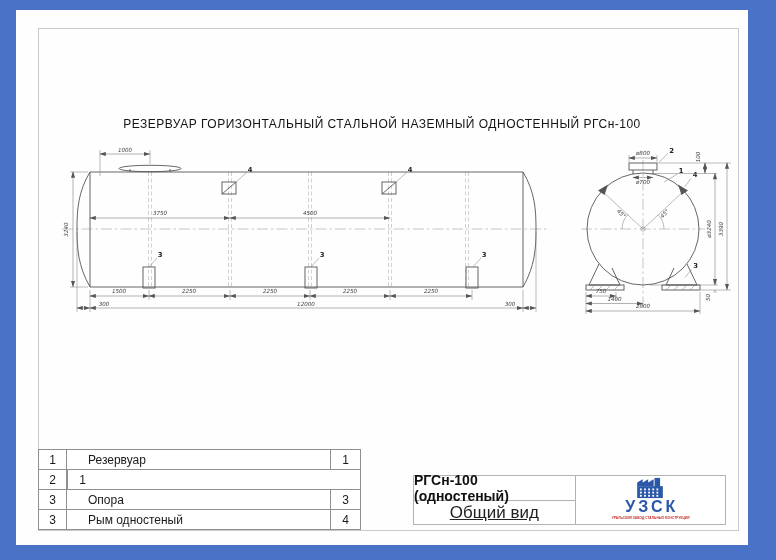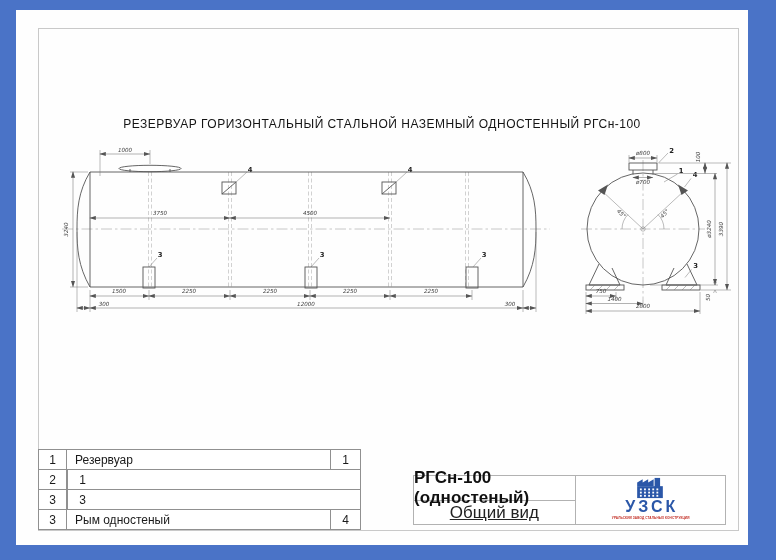--- a/index.html
+++ b/index.html
@@ -24,30 +24,30 @@
   .lbl{font:bold 6.8px "DejaVu Sans",sans-serif;fill:#222;text-anchor:middle;}
 
   .parts-table{
     position:absolute;left:22px;top:439px;width:321px;height:79px;
     border:1px solid #909090;display:flex;flex-direction:column;background:#fff;
     font-size:12px;color:#1a1a1a;
   }
   .pt-row{flex:1;display:flex;align-items:stretch;}
   .pt-row + .pt-row{border-top:1px solid #909090;}
   .pt-num{width:27px;border-right:1px solid #909090;display:flex;align-items:center;justify-content:center;}
-  .pt-name{flex:1;display:flex;align-items:center;padding-left:8px;}
+  .pt-name{flex:1;display:flex;align-items:center;padding-left:8px;margin-left:13px;}
   .pt-qty{width:29px;border-left:1px solid #909090;display:flex;align-items:center;justify-content:center;}
 
   .title-block{
     position:absolute;left:397px;top:465px;width:311px;height:48px;
     border:1px solid #b2b2b2;display:flex;background:#fff;
   }
   .tb-left{width:216px;border-right:1px solid #b2b2b2;display:flex;flex-direction:column;}
   .tb-model{height:24px;border-bottom:1px solid #b2b2b2;display:flex;align-items:center;justify-content:center;
-    font-weight:bold;font-size:17px;color:#111;}
+    font-weight:bold;font-size:14px;color:#111;}
   .tb-view{flex:1;display:flex;align-items:center;justify-content:center;font-size:17px;color:#222;text-decoration:underline;}
   .tb-logo{flex:1;display:flex;flex-direction:column;align-items:center;justify-content:flex-start;padding-top:1px;}
   .logo-abbr{font-weight:bold;font-size:16px;letter-spacing:3px;padding-left:3px;color:#2b57a8;line-height:1.05;}
   .logo-tagline{font-size:6px;font-weight:bold;color:#c22b22;white-space:nowrap;
     transform:scale(.52);transform-origin:center top;letter-spacing:.2px;}
 </style>
 </head>
 <body>
 
 <div class="page">
@@ -182,20 +182,21 @@
       <div class="pt-num">1</div>
       <div class="pt-name">Резервуар</div>
       <div class="pt-qty">1</div>
     </div>
     <div class="pt-row">
       <div class="pt-num">2</div>
       <div class="pt-qty">1</div>
     </div>
     <div class="pt-row">
       <div class="pt-num">3</div>
+      <div class="pt-name">Опора</div>
       <div class="pt-qty">3</div>
     </div>
     <div class="pt-row">
       <div class="pt-num">3</div>
       <div class="pt-name">Рым одностеный</div>
       <div class="pt-qty">4</div>
     </div>
   </div>
 
   <div class="title-block">

